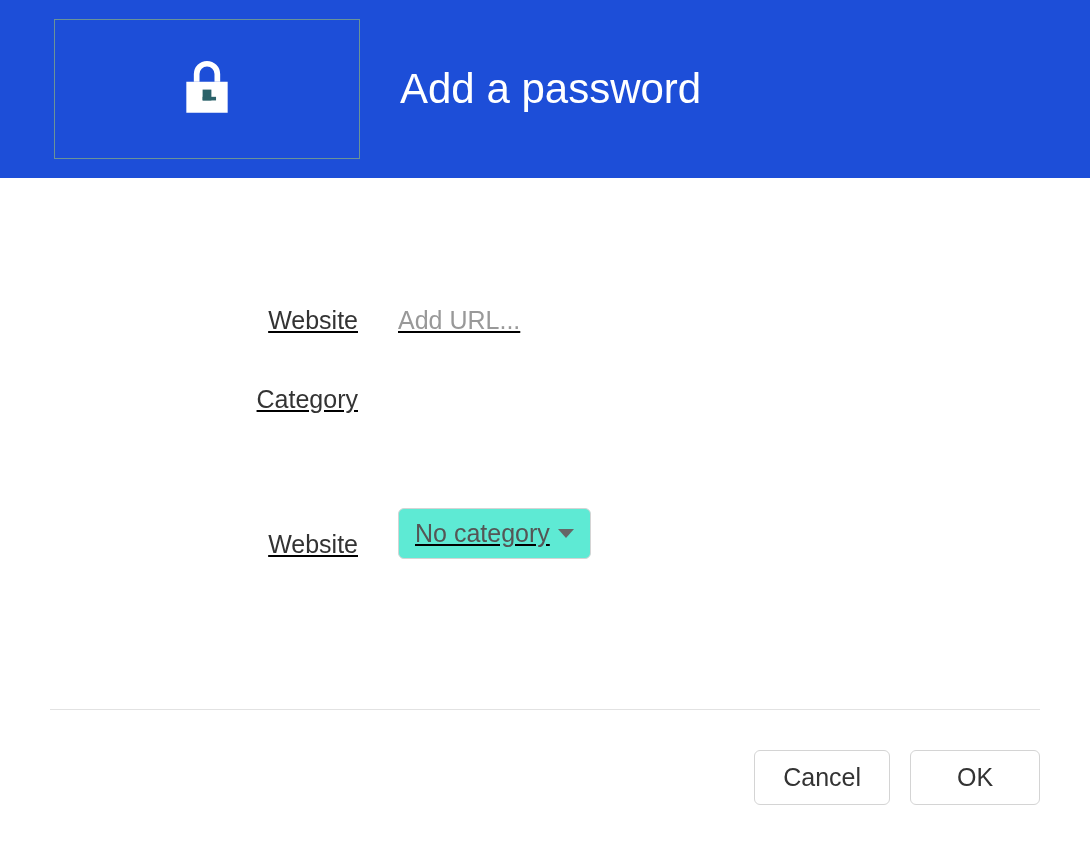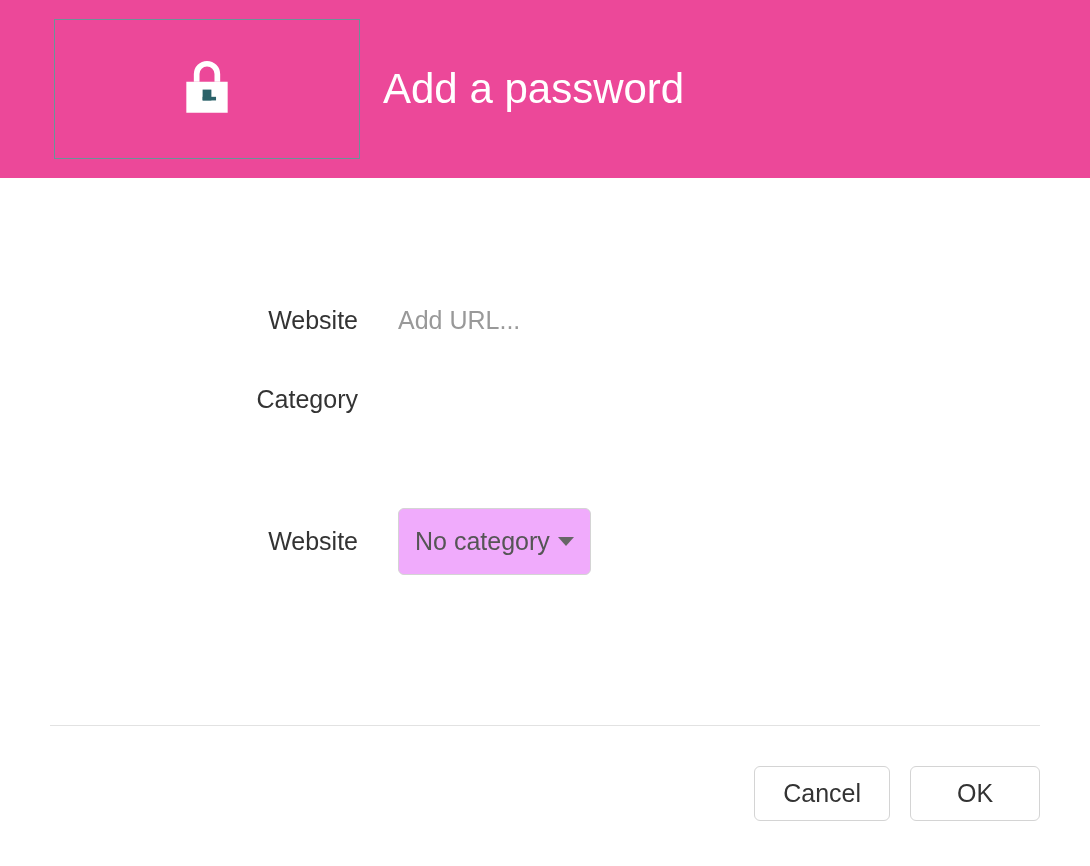--- a/index.html
+++ b/index.html
@@ -7,26 +7,26 @@
       padding: 0;
       box-sizing: border-box;
     }
     body {
       font-family: -apple-system, BlinkMacSystemFont, "Segoe UI", Helvetica, Arial, sans-serif;
       background: #ffffff;
       width: 1090px;
       height: 866px;
     }
     .header {
-      background: #ec4899;
+      background: #1d4ed8;
       height: 178px;
       display: flex;
       align-items: center;
       padding-left: 54px;
-      gap: 23px;
+      gap: 40px;
     }
     .icon-box {
       width: 306px;
       height: 140px;
       border: 1px solid #6a9398;
       display: flex;
       align-items: center;
       justify-content: center;
     }
     .lock-svg {
@@ -36,22 +36,23 @@
     .title {
       color: #ffffff;
       font-size: 42px;
       font-weight: 400;
     }
     .form-area {
       padding: 128px 50px 50px 50px;
     }
     .form-row {
       display: flex;
-      align-items: center;
+      align-items: flex-end;
       margin-bottom: 50px;
+      text-decoration: underline;
     }
     .form-row.category-row {
       margin-top: 94px;
       margin-bottom: 0;
     }
     .label {
       width: 348px;
       text-align: right;
       padding-right: 40px;
       font-size: 25px;
@@ -68,24 +69,24 @@
       font-family: inherit;
     }
     .input-field::placeholder {
       color: #999999;
     }
     .select-box {
       display: inline-flex;
       align-items: center;
       border: 1px solid #d4d4d4;
       border-radius: 6px;
-      padding: 18px 16px;
+      padding: 10px 16px;
       font-size: 25px;
       color: #555555;
-      background: #f0abfc;
+      background: #5eead4;
       cursor: pointer;
       gap: 8px;
     }
     .dropdown-caret {
       width: 0;
       height: 0;
       border-left: 8px solid transparent;
       border-right: 8px solid transparent;
       border-top: 9px solid #666666;
     }

